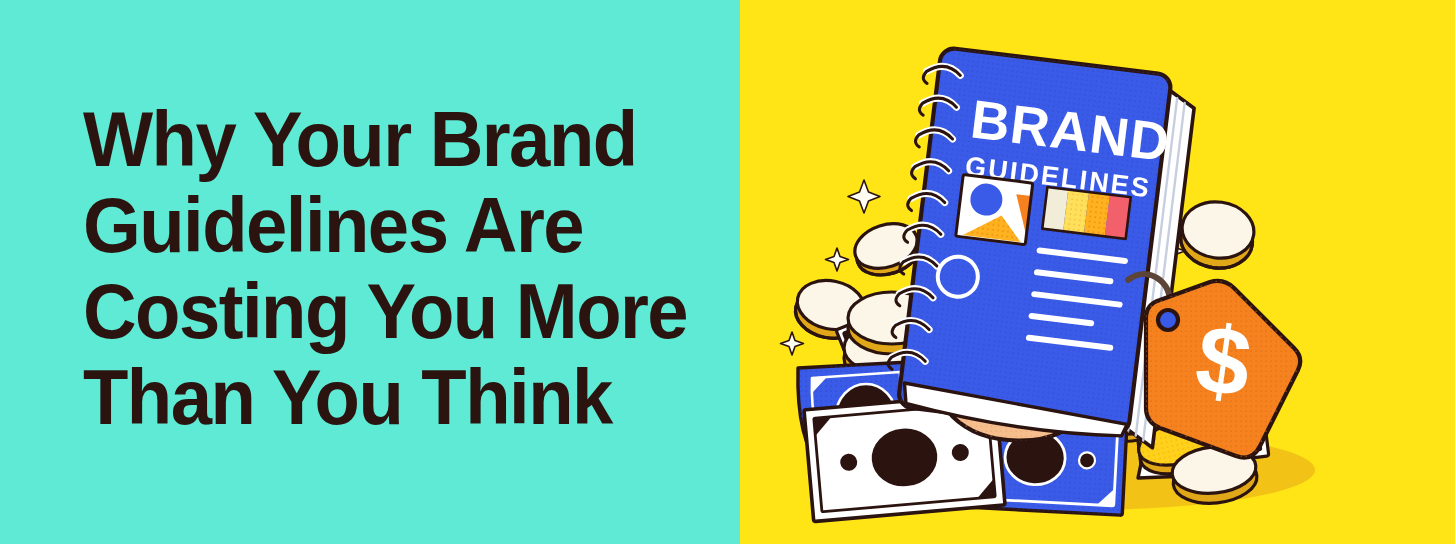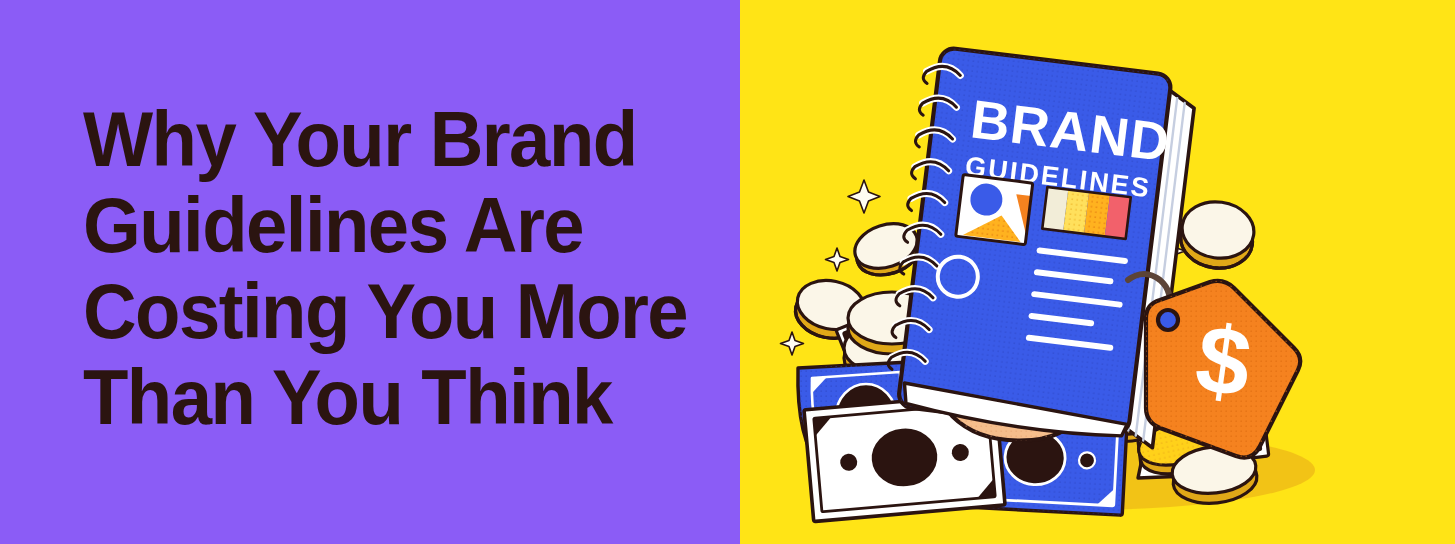--- a/index.html
+++ b/index.html
@@ -54,21 +54,21 @@
   }
   .illo-wrap svg {
     display: block;
     width: 100%;
     height: 100%;
   }
 </style>
 </head>
 <body style="background: rgb(255, 228, 22);">
 
-<div class="banner" style="background: #8b5cf6;">
+<div class="banner" style="background: #5eead4;">
 
   <h1 class="headline" style="color: rgb(43, 20, 16);">
     <span class="hl-line">Why Your Brand</span>
     <span class="hl-line">Guidelines Are</span>
     <span class="hl-line">Costing You More</span>
     <span class="hl-line">Than You Think</span>
   </h1>
 
   <div class="illo-wrap">
     <svg viewBox="0 0 715 544" xmlns="http://www.w3.org/2000/svg">

